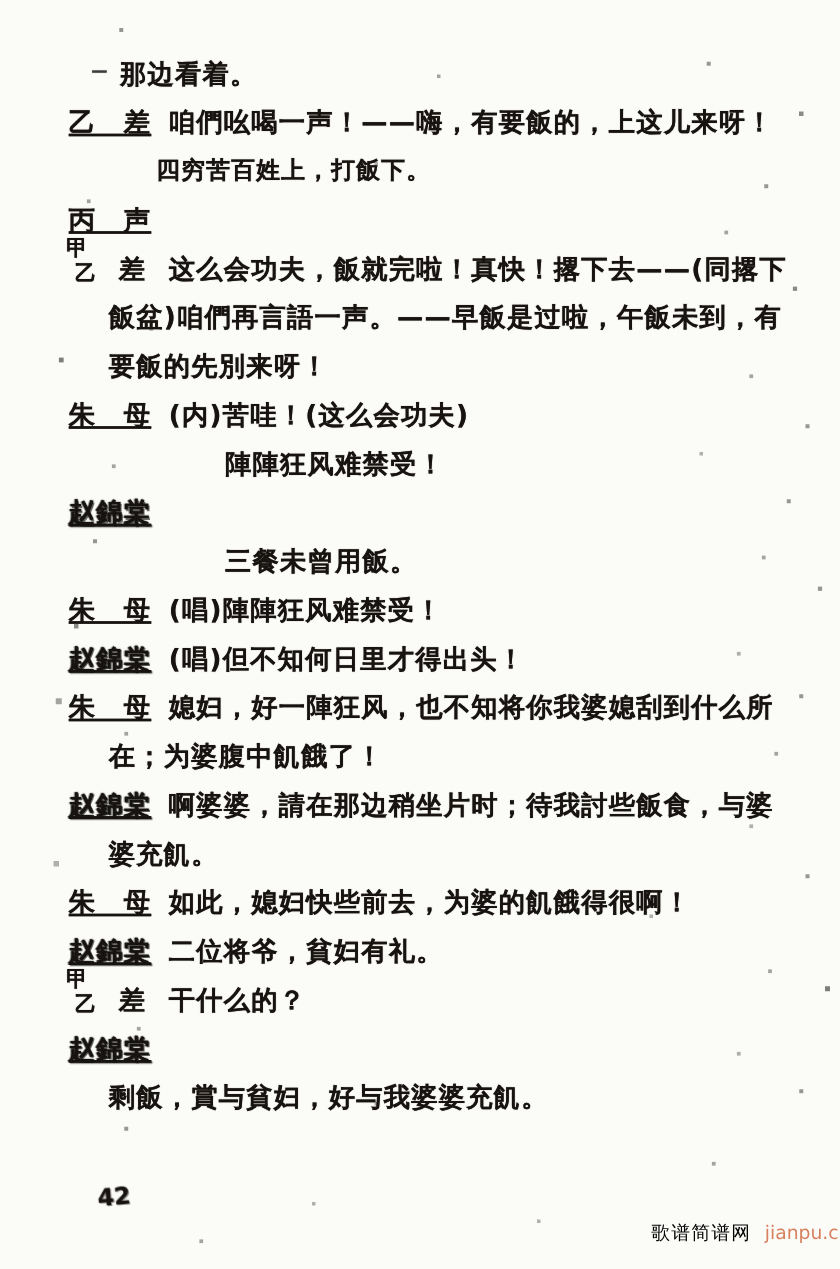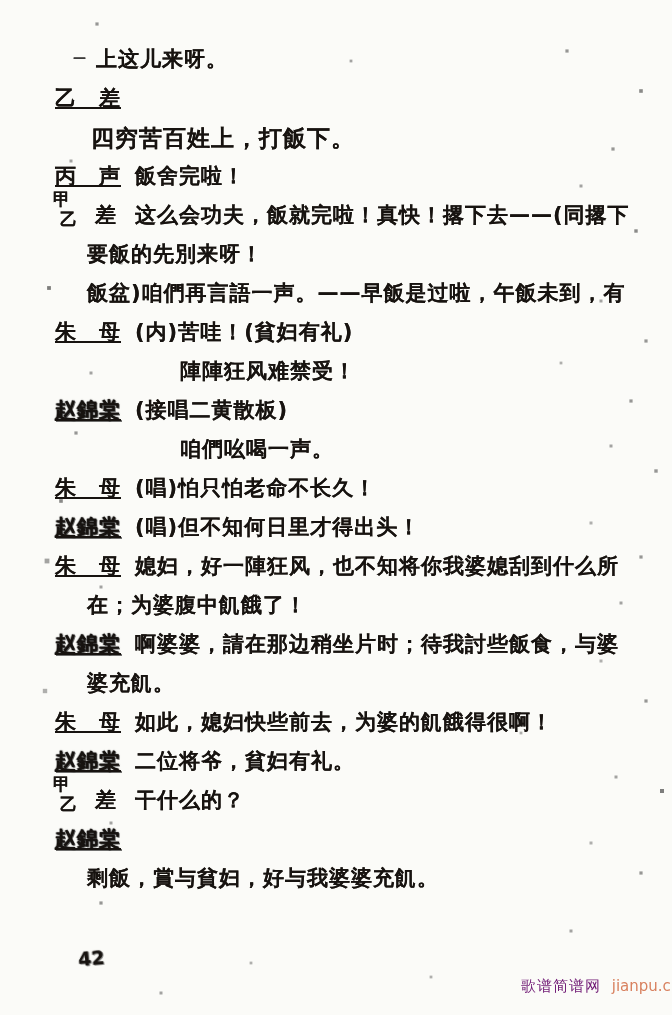--- a/index.html
+++ b/index.html
@@ -45,38 +45,38 @@
     display:flex; flex-direction:column; gap:3px;
     font-size:17px; line-height:1;
   }
   .stack span:last-child { margin-left:7px; }
   .stack-suffix {
     position:absolute; left:40px; top:0;
     font-size:21px;
   }
   .cont  { margin-left:18px; }
   .stray { font-size:13px; color:#3c3c3c; margin-right:10px; transform:translateY(5px); letter-spacing:0; }
-  .stage { margin-left:36px; font-size:23px;text-align:right; }
+  .stage { margin-left:70px; font-size:19px;text-align:right; }
   .verse { margin-left:125px;font-family:Liberation Serif, serif; }
   .wrapl { margin-left:32px; }
   .gap12 { margin-top:12px; }
   .gap6  { margin-top:6px; }
   .pagenum {
     position:absolute; left:78px; top:947px;
     font-size:19px; font-weight:bold;
     transform:rotate(-5deg);
     text-shadow:1px 1px 0 rgba(0,0,0,.4), 0 0 1px rgba(0,0,0,.6);
     filter:blur(.25px);
   }
   .watermark {
     position:absolute; left:521px; top:977px;
     font-size:15px; letter-spacing:1px;
     font-weight:normal; white-space:nowrap;
   }
-  .wm-site { color:#701a75; }
+  .wm-site { color:#000000; }
   .wm-url  { color:#d8815f; margin-left:5px; letter-spacing:0; }
   .speckles {
     position:absolute; left:0; top:0; width:2px; height:2px;
     background:transparent; pointer-events:none;
     box-shadow:
       96px 23px 0 .6px rgba(0,0,0,.4), 350px 60px 0 .4px rgba(0,0,0,.35),
       566px 50px 0 .6px rgba(0,0,0,.4), 640px 90px 0 .8px rgba(0,0,0,.45),
       300px 130px 0 .4px rgba(0,0,0,.3), 612px 148px 0 .6px rgba(0,0,0,.4),
       70px 160px 0 .5px rgba(0,0,0,.35), 580px 185px 0 .5px rgba(0,0,0,.35),
       635px 230px 0 .7px rgba(0,0,0,.45), 120px 262px 0 .5px rgba(0,0,0,.35),
@@ -100,77 +100,76 @@
 </style>
 </head>
 <body>
 
 <div class="speckles"></div>
 
 <div class="page">
 
   <div class="line cont">
     <span class="stray">—</span>
-    <span>上这儿来呀。</span>
+    <span>那边看着。</span>
   </div>
 
   <div class="line">
     <span class="speaker">乙　差</span>
+    <span>咱們吆喝一声！——嗨，有要飯的，上这儿来呀！</span>
   </div>
 
   <div class="line stage">
     <span>四穷苦百姓上，打飯下。</span>
   </div>
 
   <div class="line">
     <span class="speaker">丙　声</span>
-    <span>飯舍完啦！</span>
   </div>
 
   <div class="line">
     <span class="stacked-wrap">
       <span class="stack">
         <span>甲</span>
         <span>乙</span>
       </span>
       <span class="stack-suffix">差</span>
     </span>
     <span>这么会功夫，飯就完啦！真快！撂下去——(同撂下</span>
   </div>
 
-  <div class="line wrapl">
-    <span>要飯的先別来呀！</span>
-  </div>
-
   <div class="line wrapl gap12">
     <span>飯盆)咱們再言語一声。——早飯是过啦，午飯未到，有</span>
   </div>
 
+  <div class="line wrapl">
+    <span>要飯的先別来呀！</span>
+  </div>
+
   <div class="line gap6">
     <span class="speaker">朱　母</span>
-    <span>(内)苦哇！(貧妇有礼)</span>
+    <span>(内)苦哇！(这么会功夫)</span>
   </div>
 
   <div class="line verse">
     <span>陣陣狂风难禁受！</span>
   </div>
 
 
   <div class="line">
     <span class="speaker heavy">赵錦棠</span>
-    <span>(接唱二黄散板)</span>
   </div>
 
   <div class="line verse">
-    <span>咱們吆喝一声。</span>
-  </div>
-
-  <div class="line">
-    <span class="speaker">朱　母</span>
-    <span>(唱)怕只怕老命不长久！</span>
+    <span>三餐未曾用飯。</span>
+  </div>
+
+  <div class="line">
+    <span class="speaker">朱　母</span>
+    <span>(唱)陣陣狂风难禁受！</span>
   </div>
 
   <div class="line">
     <span class="speaker heavy">赵錦棠</span>
     <span>(唱)但不知何日里才得出头！</span>
   </div>
 
   <div class="line">
     <span class="speaker">朱　母</span>
     <span>媳妇，好一陣狂风，也不知将你我婆媳刮到什么所</span>

